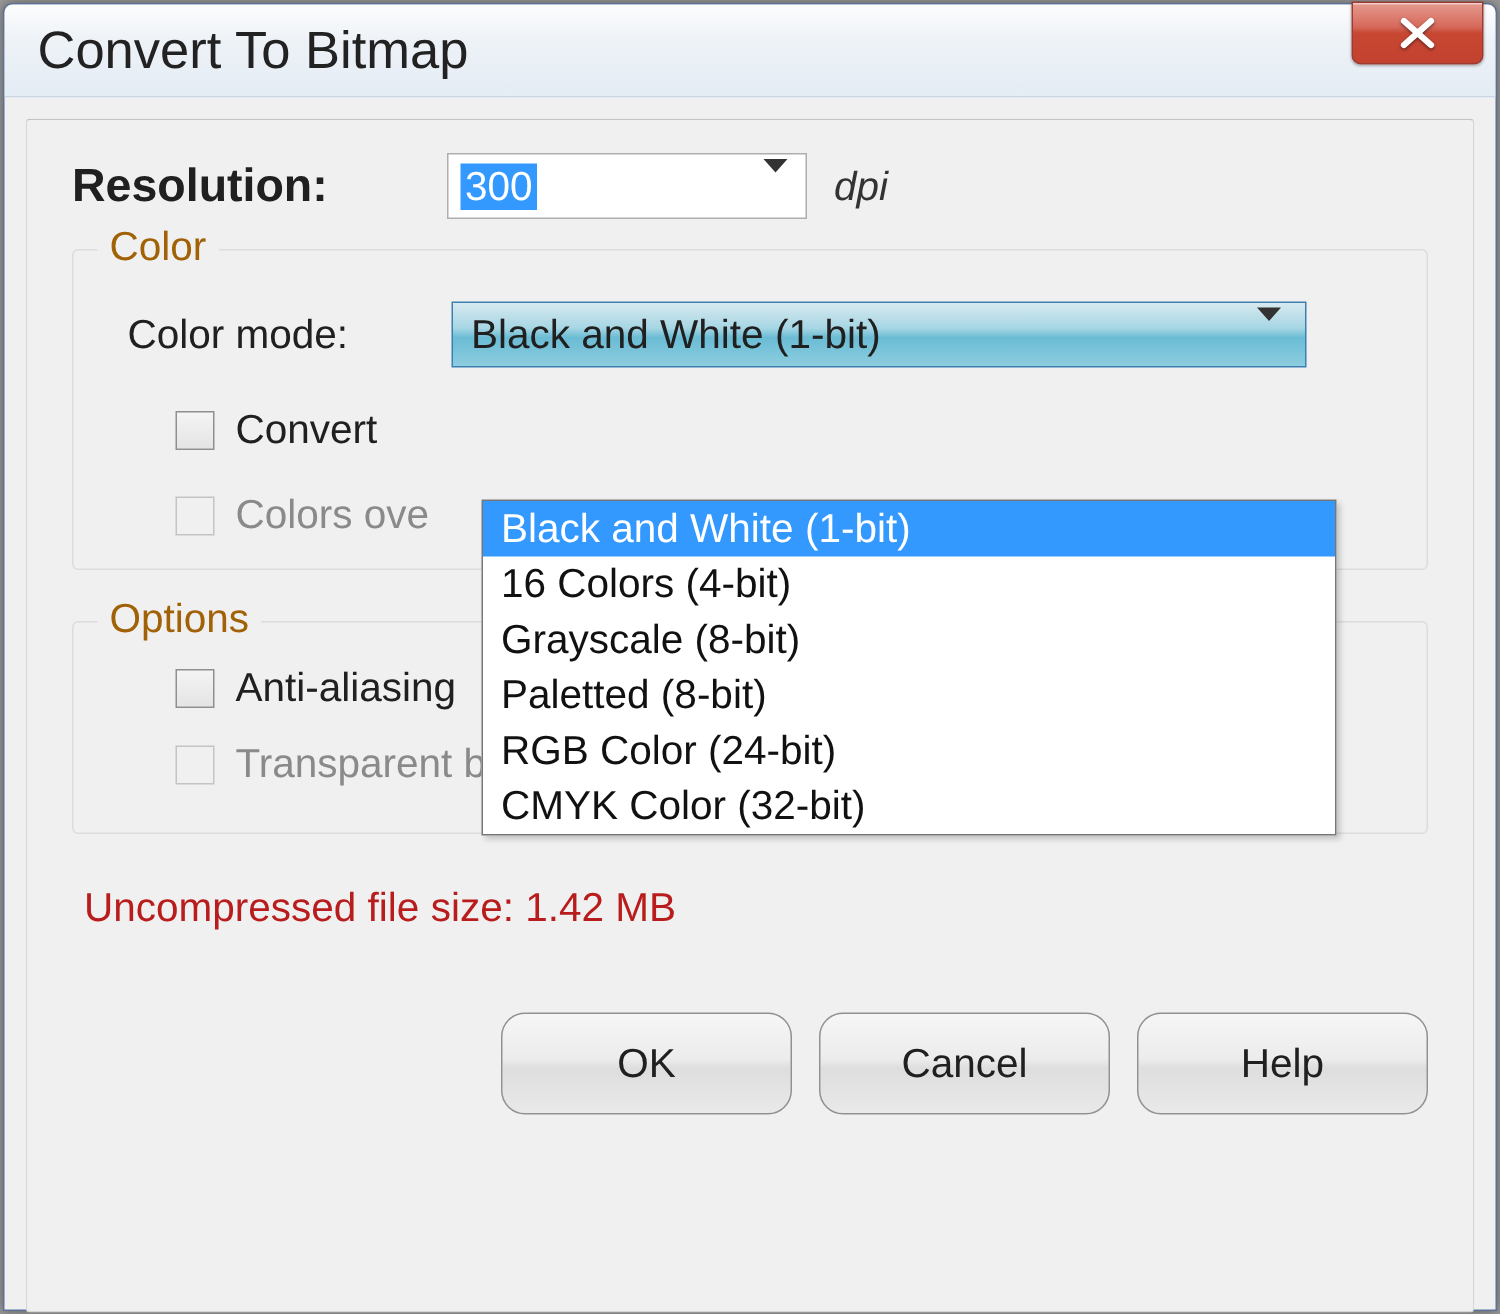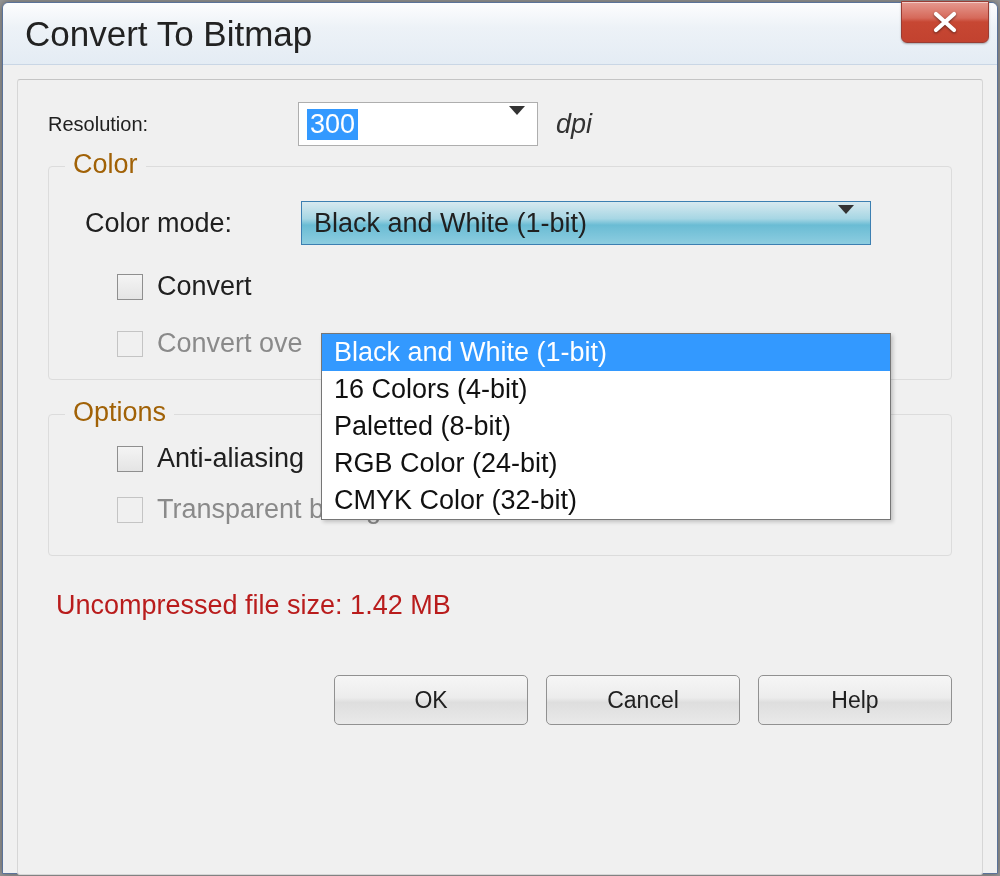--- a/index.html
+++ b/index.html
@@ -74,23 +74,24 @@
       border-radius: 3px;
     }
     
     .row {
       display: flex;
       align-items: center;
       margin-bottom: 20px;
     }
     
     .label {
-      font-size: 20px;
+      font-size: 31px;
       color: #202020;
       width: 250px;
+      font-weight: bold;
     }
     
     .combo-small {
       position: relative;
       width: 240px;
       height: 44px;
       background: #fff;
       border: 1px solid #aeaeae;
       display: flex;
       align-items: center;
@@ -219,25 +220,25 @@
     
     .button-row {
       display: flex;
       justify-content: flex-end;
       gap: 18px;
       margin-top: 54px;
     }
     
     .btn {
       width: 194px;
-      height: 50px;
+      height: 68px;
       background: linear-gradient(to bottom, #f6f6f6 0%, #ececec 45%, #dedede 55%, #e9e9e9 100%);
       border: 1px solid #919191;
-      border-radius: 5px;
-      font-size: 23px;
+      border-radius: 16px;
+      font-size: 27px;
       color: #202020;
       display: flex;
       align-items: center;
       justify-content: center;
       cursor: pointer;
     }
     
     .dropdown-list {
       position: absolute;
       top: 253px;
@@ -319,21 +320,21 @@
           <span class="combo-large-text">Black and White (1-bit)</span>
           <span class="arrow"><span class="arrow-down"></span></span>
         </div>
       </div>
       <div class="checkbox-row">
         <span class="checkbox"></span>
         <span class="checkbox-label">Convert</span>
       </div>
       <div class="checkbox-row">
         <span class="checkbox disabled"></span>
-        <span class="checkbox-label disabled">Convert ove</span>
+        <span class="checkbox-label disabled">Colors ove</span>
       </div>
     </fieldset>
 
     <fieldset class="groupbox group-options">
       <span class="groupbox-title">Options</span>
       <div class="checkbox-row">
         <span class="checkbox"></span>
         <span class="checkbox-label">Anti-aliasing</span>
       </div>
       <div class="checkbox-row">
@@ -346,20 +347,21 @@
 
     <div class="button-row">
       <div class="btn">OK</div>
       <div class="btn">Cancel</div>
       <div class="btn">Help</div>
     </div>
 
     <div class="dropdown-list" id="dropdown-list">
         <div class="dropdown-item selected">Black and White (1-bit)</div>
         <div class="dropdown-item">16 Colors (4-bit)</div>
+        <div class="dropdown-item">Grayscale (8-bit)</div>
         <div class="dropdown-item">Paletted (8-bit)</div>
         <div class="dropdown-item">RGB Color (24-bit)</div>
         <div class="dropdown-item">CMYK Color (32-bit)</div>
       </div>
 
   </div>
 
 </div>
 
 </body></html>

